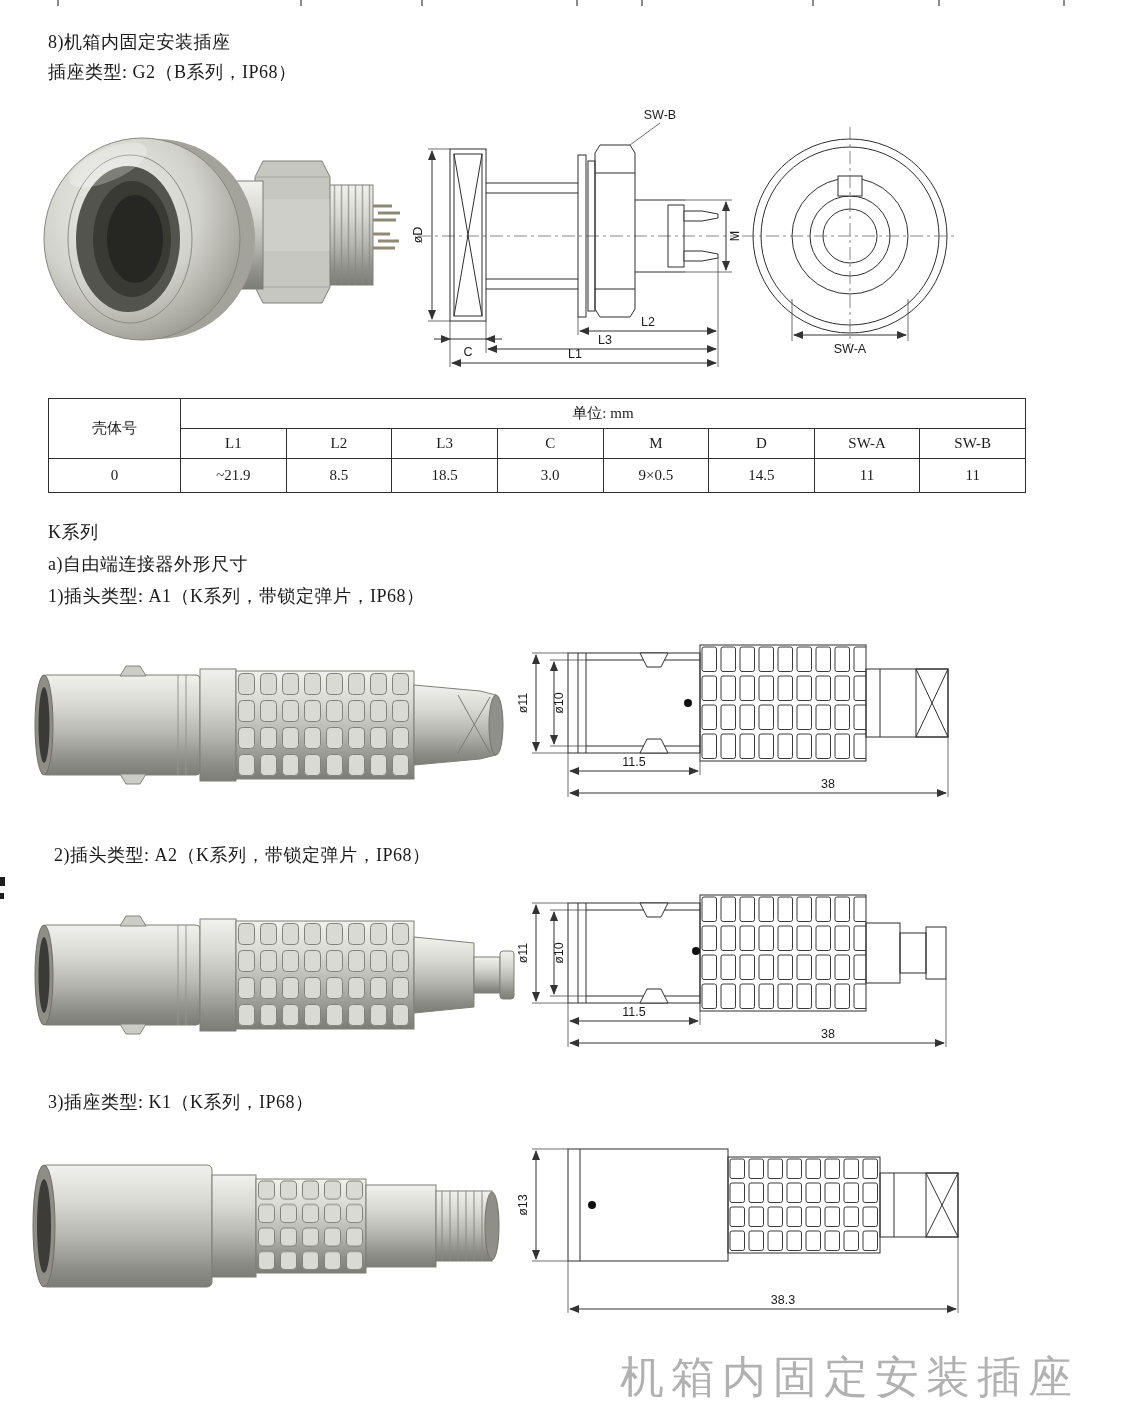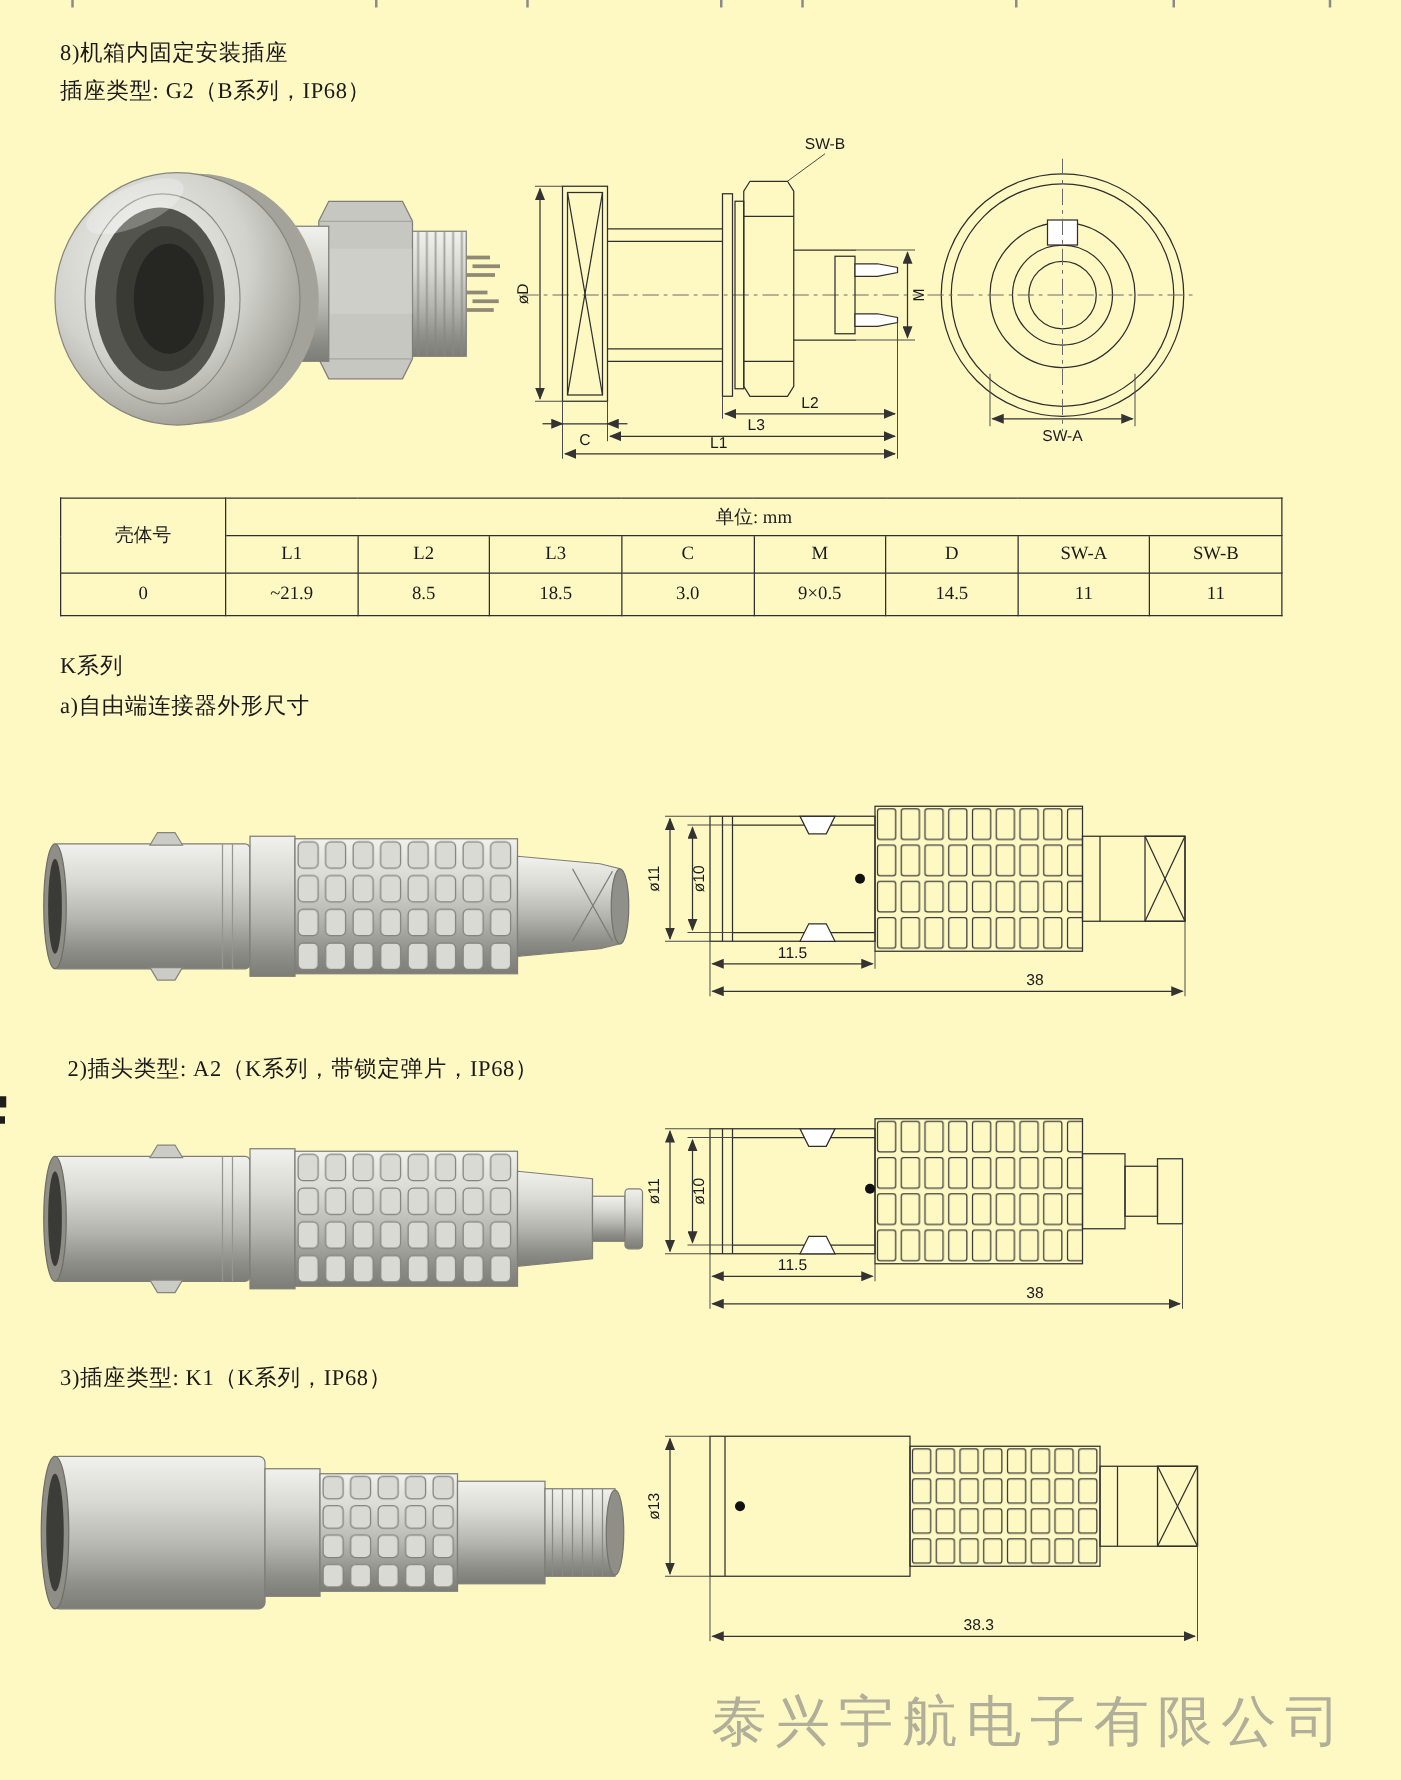--- a/index.html
+++ b/index.html
@@ -1,16 +1,16 @@
 <!DOCTYPE html>
 <html><head>
 <meta charset="utf-8">
 <style>
   html,body{margin:0;padding:0;background:#e8e8e6;}
-  .page{position:relative;width:1121px;height:1424px;background:#fef9c3;overflow:hidden;
+  .page{position:relative;width:1121px;height:1424px;background:#ffffff;overflow:hidden;
         font-family:"Liberation Serif","DejaVu Serif",serif;color:#1a1a1a;}
   .txt{position:absolute;font-size:18px;letter-spacing:.5px;white-space:nowrap;}
   .fig{position:absolute;}
   
   .tech line,.tech rect,.tech polygon,.tech circle,.tech path{stroke:#2f2f2f;stroke-width:1;fill:none;}
   .tech .ext{stroke:#4a4a4a;stroke-width:.8;}
   .tech .dim{stroke:#333;stroke-width:1;}
   .tech .cl{stroke:#6a6a6a;stroke-width:.8;stroke-dasharray:13 4 3 4;}
   .dt{font:12.5px "Liberation Sans","DejaVu Sans",sans-serif;fill:#1a1a1a;stroke:none;}
   
@@ -41,20 +41,21 @@
       <span class="tick" style="left:938px"></span>
       <span class="tick" style="left:1063px"></span>
     </div>
   <div class="edge-mark" style="left:0;top:877px;width:5px;height:9px"></div>
   <div class="edge-mark" style="left:0;top:893px;width:4px;height:6px"></div>
 
   <div class="txt" style="left:48px;top:30px">8)机箱内固定安装插座</div>
   <div class="txt" style="left:48px;top:60px">插座类型: G2（B系列，IP68）</div>
   <div class="txt" style="left:48px;top:520px">K系列</div>
   <div class="txt" style="left:48px;top:552px">a)自由端连接器外形尺寸</div>
+  <div class="txt" style="left:48px;top:584px">1)插头类型: A1（K系列，带锁定弹片，IP68）</div>
   <div class="txt" style="left:54px;top:843px">2)插头类型: A2（K系列，带锁定弹片，IP68）</div>
   <div class="txt" style="left:48px;top:1090px">3)插座类型: K1（K系列，IP68）</div>
 
   <svg class="fig" style="left:30px;top:103px" width="1050" height="285" viewBox="0 0 1050 285">
     <defs>
       <marker id="ag" markerWidth="10" markerHeight="8" refX="9" refY="4" orient="auto-start-reverse" markerUnits="userSpaceOnUse">
           <path d="M0,0 L10,4 L0,8 Z" fill="#333"></path>
         </marker>
       <linearGradient id="gg1" x1="0" y1="0" x2="0" y2="1">
         <stop offset="0" stop-color="#f1f1ed"></stop>
@@ -398,15 +399,15 @@
       <line class="ext" x1="540" y1="126" x2="504" y2="126"></line>
       <line class="dim" x1="508" y1="16" x2="508" y2="124" marker-start="url(#ak)" marker-end="url(#ak)"></line>
       <text class="dt" x="499" y="70" text-anchor="middle" transform="rotate(-90 499 70)">ø13</text>
       <line class="ext" x1="540" y1="126" x2="540" y2="178"></line>
       <line class="ext" x1="930" y1="102" x2="930" y2="178"></line>
       <line class="dim" x1="542" y1="174" x2="928" y2="174" marker-start="url(#ak)" marker-end="url(#ak)"></line>
       <text class="dt" x="755" y="169" text-anchor="middle">38.3</text>
     </g>
   </svg>
 
-  <div class="wm-company">泰兴宇航电子有限公司</div>
+  <div class="wm-company">机箱内固定安装插座</div>
 
 </div>
 
 </body></html>

